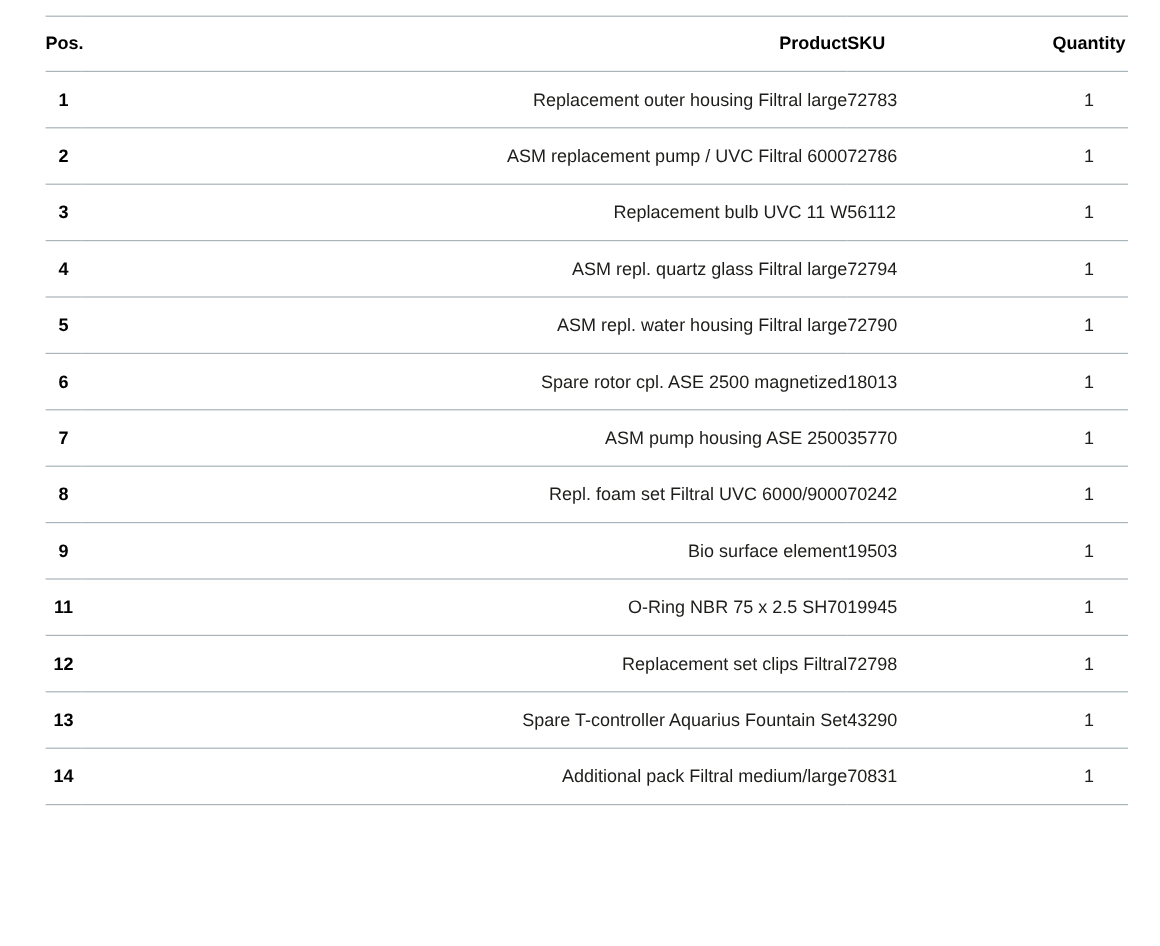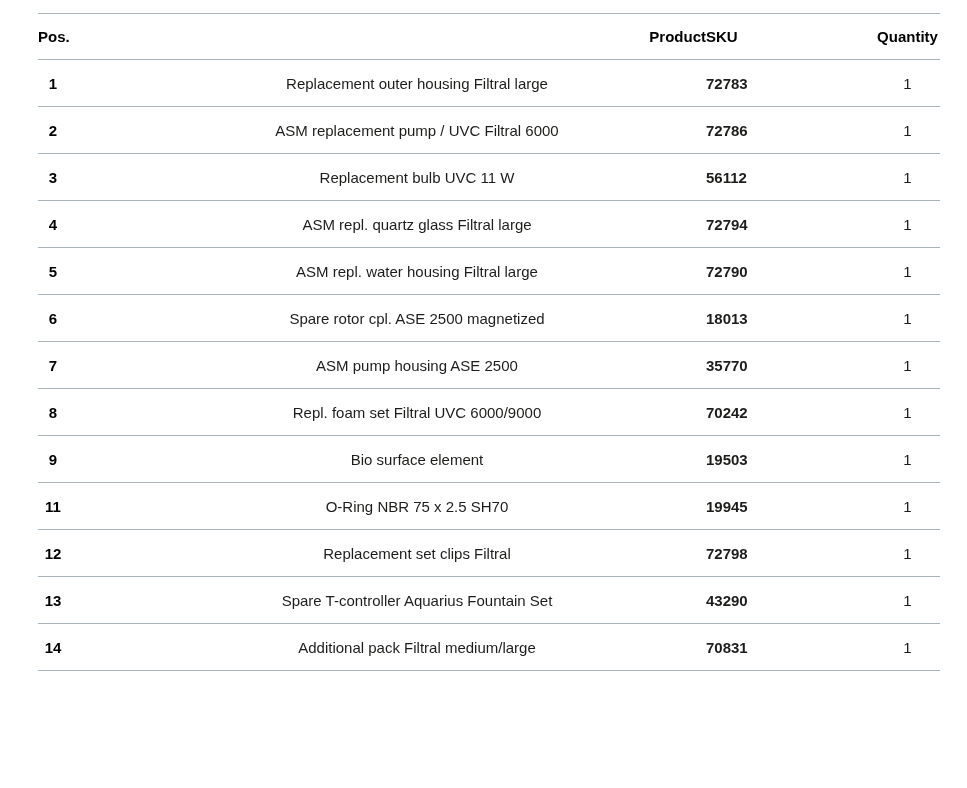--- a/index.html
+++ b/index.html
@@ -44,22 +44,22 @@
     vertical-align: middle;
     white-space: nowrap;
     overflow: hidden;
   }
   th.h-pos       { text-align: center; }
   th.h-product   { text-align: right; padding-left: 60px; }
   th.h-sku       { text-align: left; }
   th.h-quantity  { text-align: center; }
 
   td.pos-cell      { text-align: center; font-weight: 700; color: #000000; }
-  td.product-cell  { text-align: center; padding-left: 60px; }
-  td.sku-cell      { text-align: left; font-weight: bold; }
+  td.product-cell  { text-align: right; padding-left: 60px; }
+  td.sku-cell      { text-align: left; }
   td.quantity-cell { text-align: center; }
 </style>
 </head>
 <body>
 
 <table class="parts-table">
   <colgroup>
     <col class="c-pos">
       <col class="c-product">
       <col class="c-sku">

